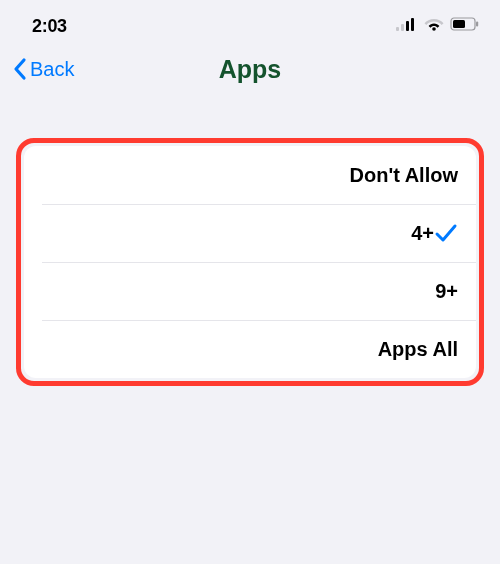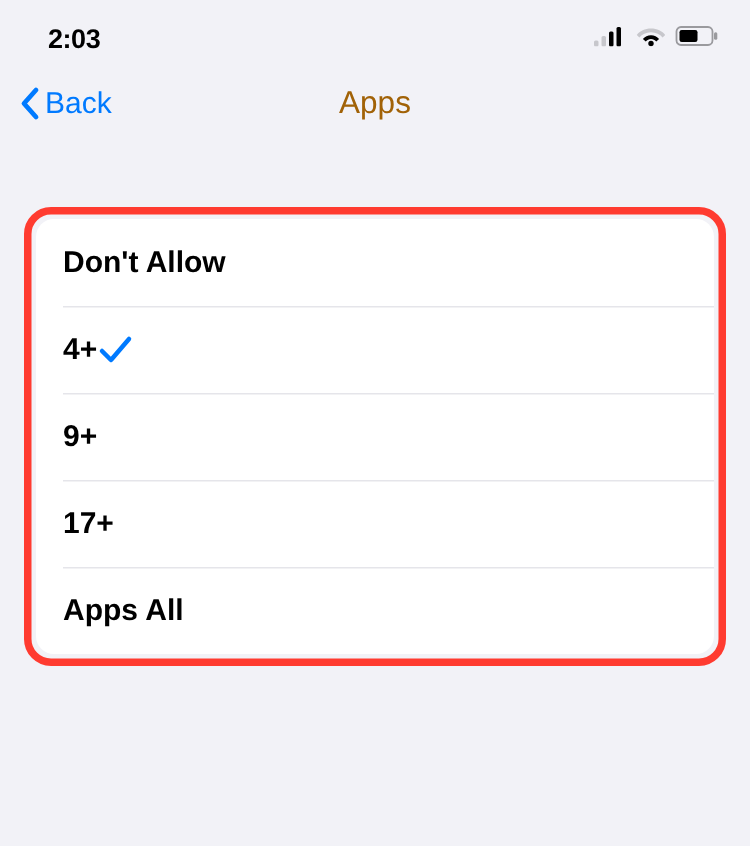--- a/index.html
+++ b/index.html
@@ -57,41 +57,41 @@
       font-size: 20px;
       cursor: pointer;
     }
     .back-chevron svg {
       display: block;
     }
     .nav-title {
       position: absolute;
       left: 50%;
       transform: translateX(-50%);
-      font-size: 21px;
-      font-weight: 400;
-      color: #a16207;
+      font-size: 25px;
+      font-weight: 700;
+      color: #14532d;
     }
 
     
     .list-wrap {
       margin: 44px 16px 0 16px;
       border: 5px solid #ff3b30;
       border-radius: 18px;
       padding: 3px;
     }
     .list {
       background: #ffffff;
       border-radius: 12px;
       overflow: hidden;
     }
     .row {
       display: flex;
       align-items: center;
-      justify-content: flex-start;
+      justify-content: flex-end;
       height: 58px;
       padding: 0 18px 0 18px;
       position: relative;
       cursor: pointer;
     }
     .row + .row::before {
       content: "";
       position: absolute;
       top: 0;
       left: 18px;
@@ -165,22 +165,19 @@
           <polyline points="3,12 9,18 21,4" fill="none" stroke="#007aff" stroke-width="3" stroke-linecap="round" stroke-linejoin="round"></polyline>
         </svg>
       </span>
     </div>
 
     <div class="row">
       <span class="row-label">9+</span>
     </div>
 
 
-    <div class="row">
-      <span class="row-label">17+</span>
-    </div>
 
     <div class="row">
       <span class="row-label">Apps All</span>
     </div>
 
   </div>
 </div>
 
 </body></html>

